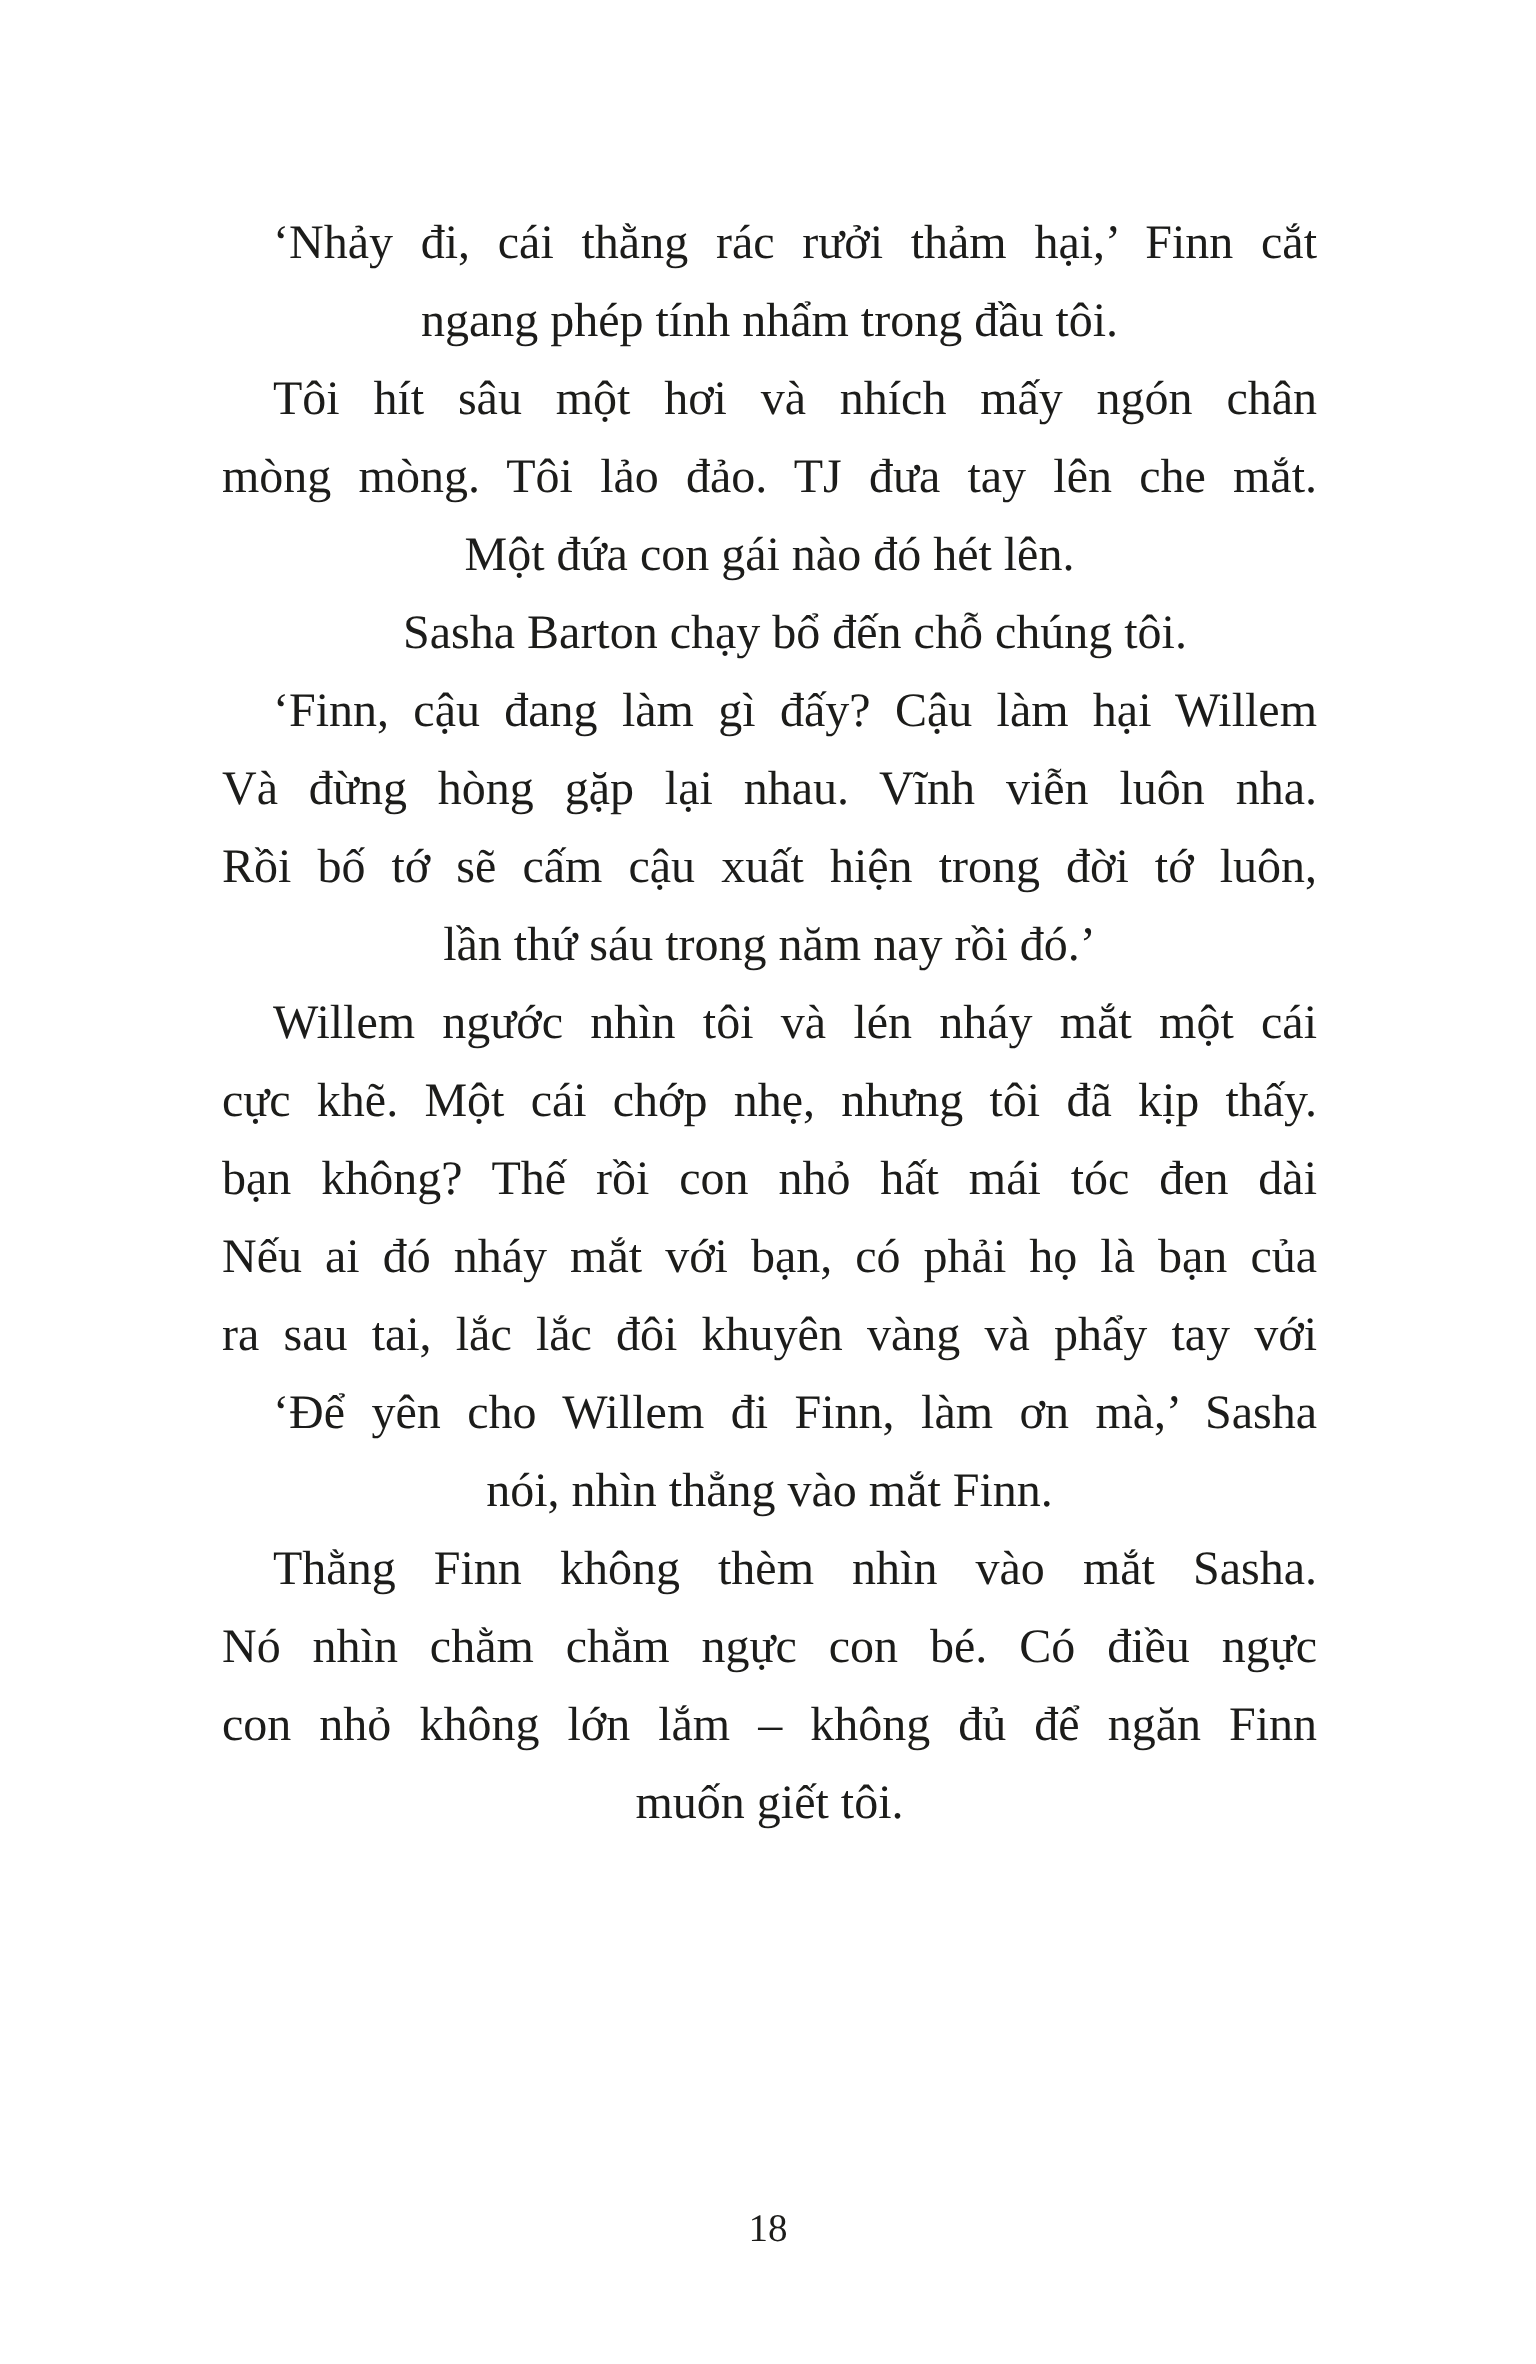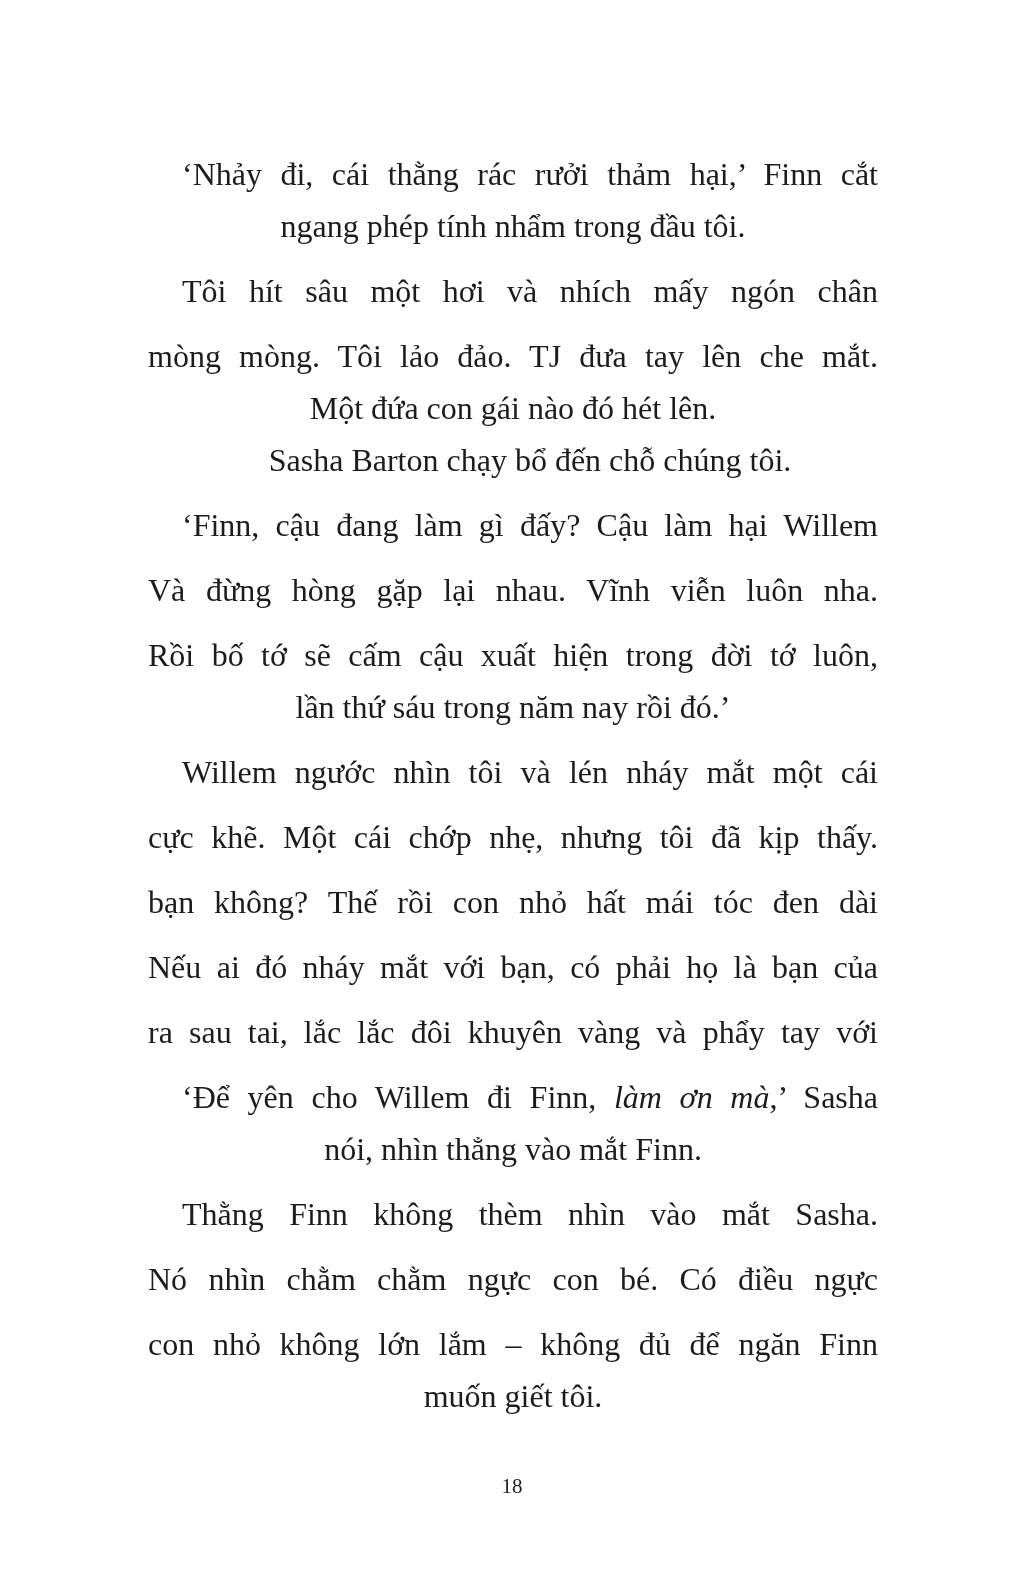--- a/index.html
+++ b/index.html
@@ -29,35 +29,33 @@
     font-size: 32px;
     line-height: 52px;
     height: 52px;
     white-space: normal;
     overflow: hidden;
     text-align: center;
   }
   .line.j {
     text-align: justify;
     text-align-last: justify;
-    margin-top: 13px;
   }
   .line.indent {
     padding-left: 34px;
   }
   .seg.italic {
-    font-style: italic;
   }
   .page-number {
     position: absolute;
     left: 0;
     top: 1468px;
     width: 1024px;
     text-align: center;
-    font-size: 21px;
+    font-size: 26px;
     line-height: 36px;
     color: #1c1c1a;
   }
 </style>
 </head>
 <body>
 
 <div class="book-page">
   <div class="text-block" id="text-block">
       <div class="para">

